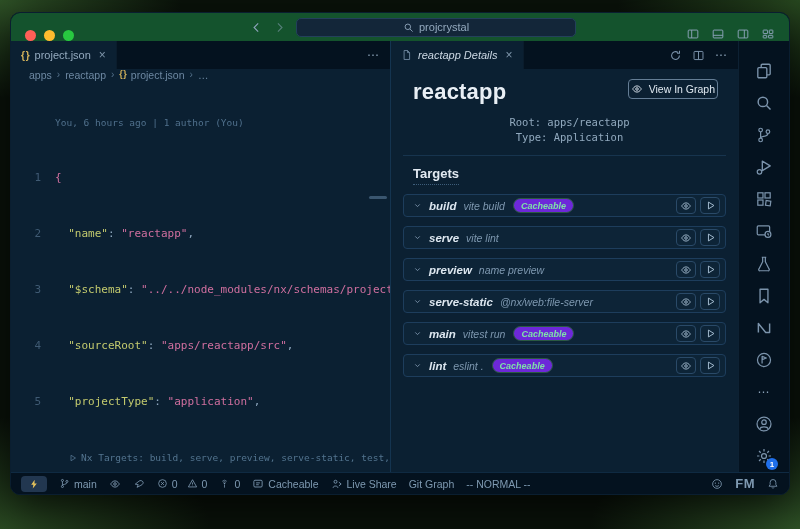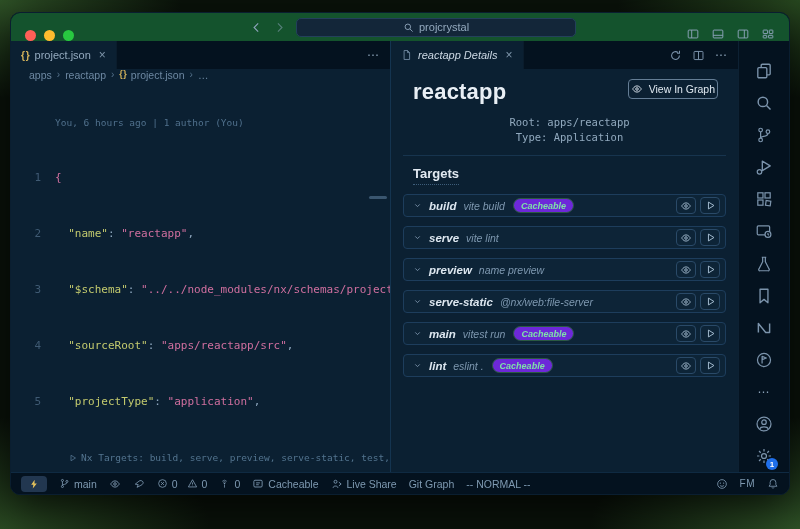--- a/index.html
+++ b/index.html
@@ -571,21 +571,21 @@
       </span>
     <span class="sb-right">
       <span class="sb-item">
           <svg width="12" height="12" viewBox="0 0 16 16">
             <circle cx="8" cy="8" r="5.8" fill="none" stroke="currentColor" stroke-width="1.1"></circle>
             <circle cx="5.8" cy="6.8" r=".9" fill="currentColor"></circle>
             <circle cx="10.2" cy="6.8" r=".9" fill="currentColor"></circle>
             <path d="M5.5 10c1.3 1.4 3.7 1.4 5 0" fill="none" stroke="currentColor" stroke-width="1.1"></path>
           </svg>
         </span>
-      <span class="sb-item" style="font-size:10px;font-weight:normal;letter-spacing:.5px;">
+      <span class="sb-item" style="font-size:13px;font-weight:bold;letter-spacing:.5px;">
           <span>FM</span>
         </span>
       <span class="sb-item">
           <svg width="12" height="12" viewBox="0 0 16 16">
             <path d="M8 2a3.8 3.8 0 0 0-3.8 3.8v3L2.8 11h10.4l-1.4-2.2v-3A3.8 3.8 0 0 0 8 2z" fill="none" stroke="currentColor" stroke-width="1.1" stroke-linejoin="round"></path>
             <path d="M6.6 12.6a1.5 1.5 0 0 0 2.8 0" fill="none" stroke="currentColor" stroke-width="1.1"></path>
           </svg>
         </span>
     </span>
   </div>

